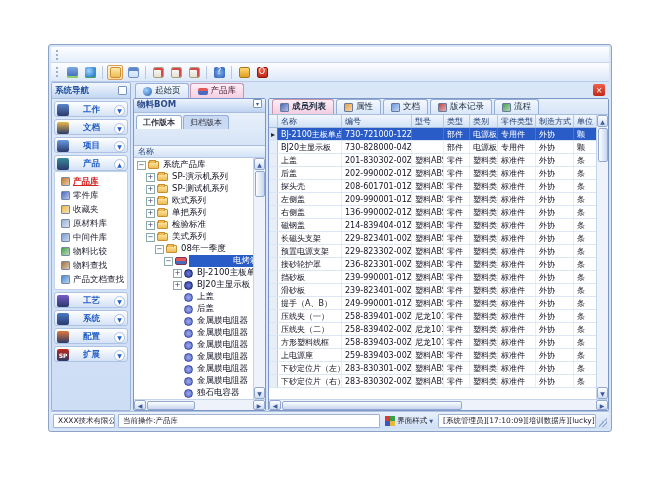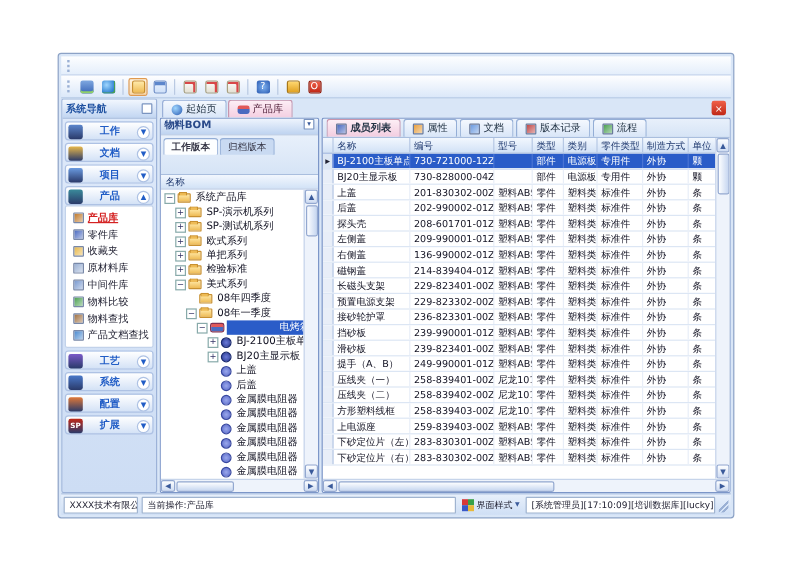--- a/index.html
+++ b/index.html
@@ -350,26 +350,20 @@
                     <span class="tlabel">检验标准</span>
                   </div>
                   <div class="trow">
                     <span style="width: 12px; flex: 0 0 auto;"></span>
                     <span class="texp">−</span>
                     <span class="ti ti-folder"></span>
                     <span class="tlabel">美式系列</span>
                   </div>
                   <div class="trow">
                     <span style="width: 21px; flex: 0 0 auto;"></span>
-                    <span class="texp none"></span>
-                    <span class="ti ti-folder"></span>
-                    <span class="tlabel">08年四季度</span>
-                  </div>
-                  <div class="trow">
-                    <span style="width: 21px; flex: 0 0 auto;"></span>
                     <span class="texp">−</span>
                     <span class="ti ti-folder"></span>
                     <span class="tlabel">08年一季度</span>
                   </div>
                   <div class="trow selected">
                     <span style="width: 30px; flex: 0 0 auto;"></span>
                     <span class="texp">−</span>
                     <span class="ti ti-assembly"></span>
                     <span class="tlabel">电烤箱</span>
                   </div>

